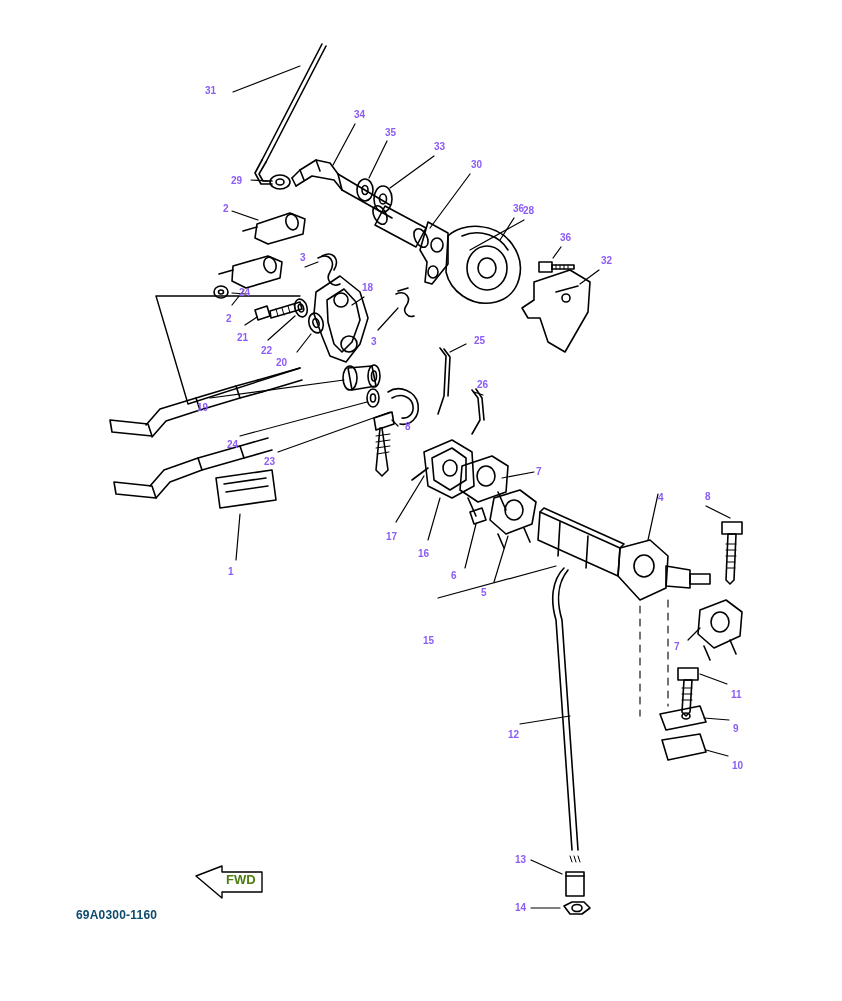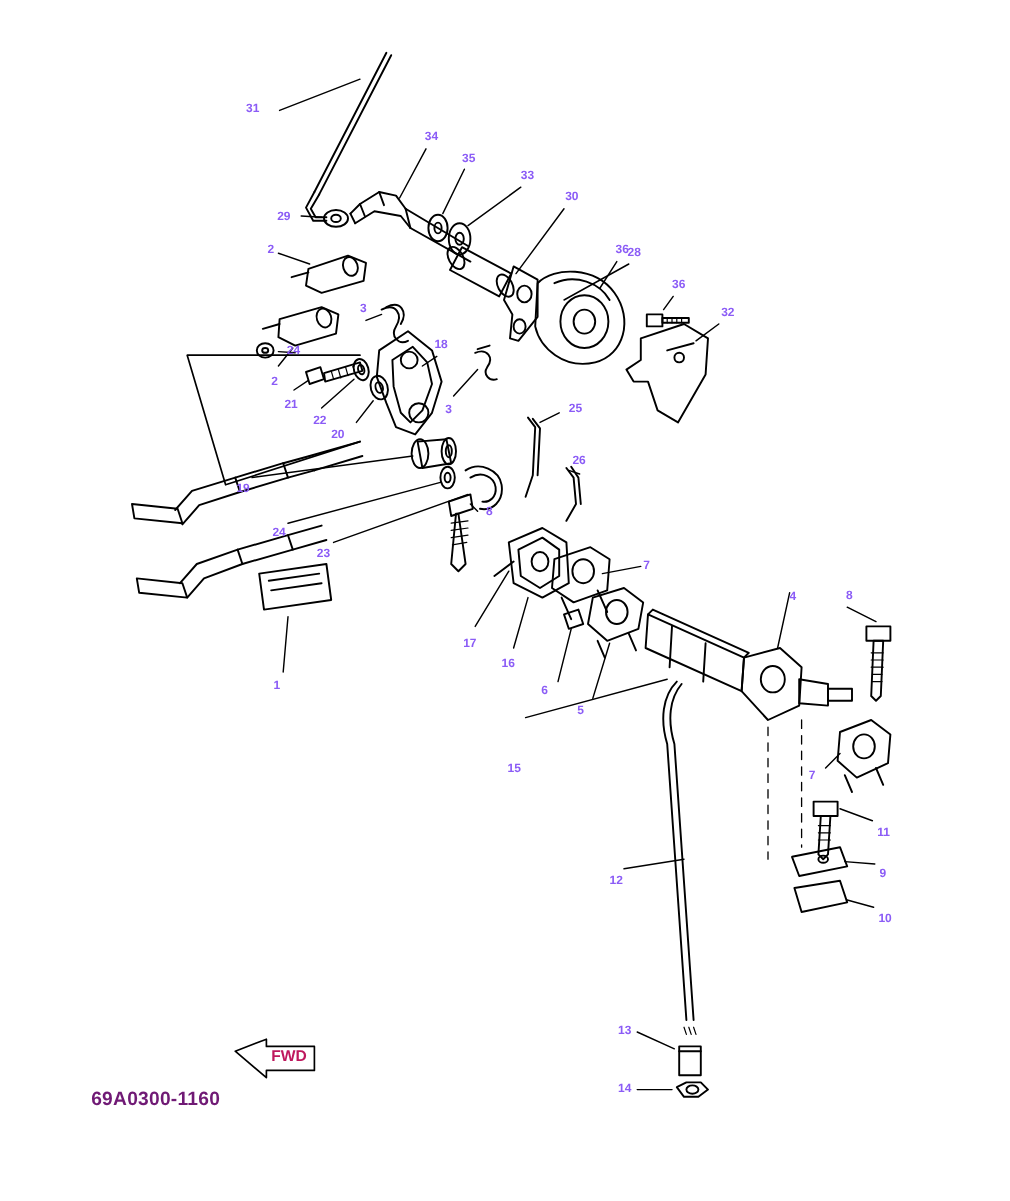--- a/index.html
+++ b/index.html
@@ -31,33 +31,33 @@
     font-weight: bold;
     color: #8b5cf6;
     white-space: nowrap;
     line-height: 1;
   }
   #part-code {
     position: absolute;
     left: 76px;
     top: 908px;
     font-family: "Liberation Sans", sans-serif;
-    font-size: 16px;
+    font-size: 12px;
     font-weight: bold;
     letter-spacing: 0.2px;
-    color: #701a75;
+    color: #0c4a6e;
   }
   #fwd-label {
     position: absolute;
     left: 226px;
     top: 872px;
     font-family: "Liberation Sans", sans-serif;
     font-size: 13px;
     font-weight: bold;
-    color: #be185d;
+    color: #4d7c0f;
   }
 </style>
 </head>
 <body>
 
 <div id="page">
 
   <svg id="diagram-svg" viewBox="0 0 842 1001" xmlns="http://www.w3.org/2000/svg">
     <g fill="none" stroke="#000000" stroke-width="1.6" stroke-linecap="round" stroke-linejoin="round">
 

